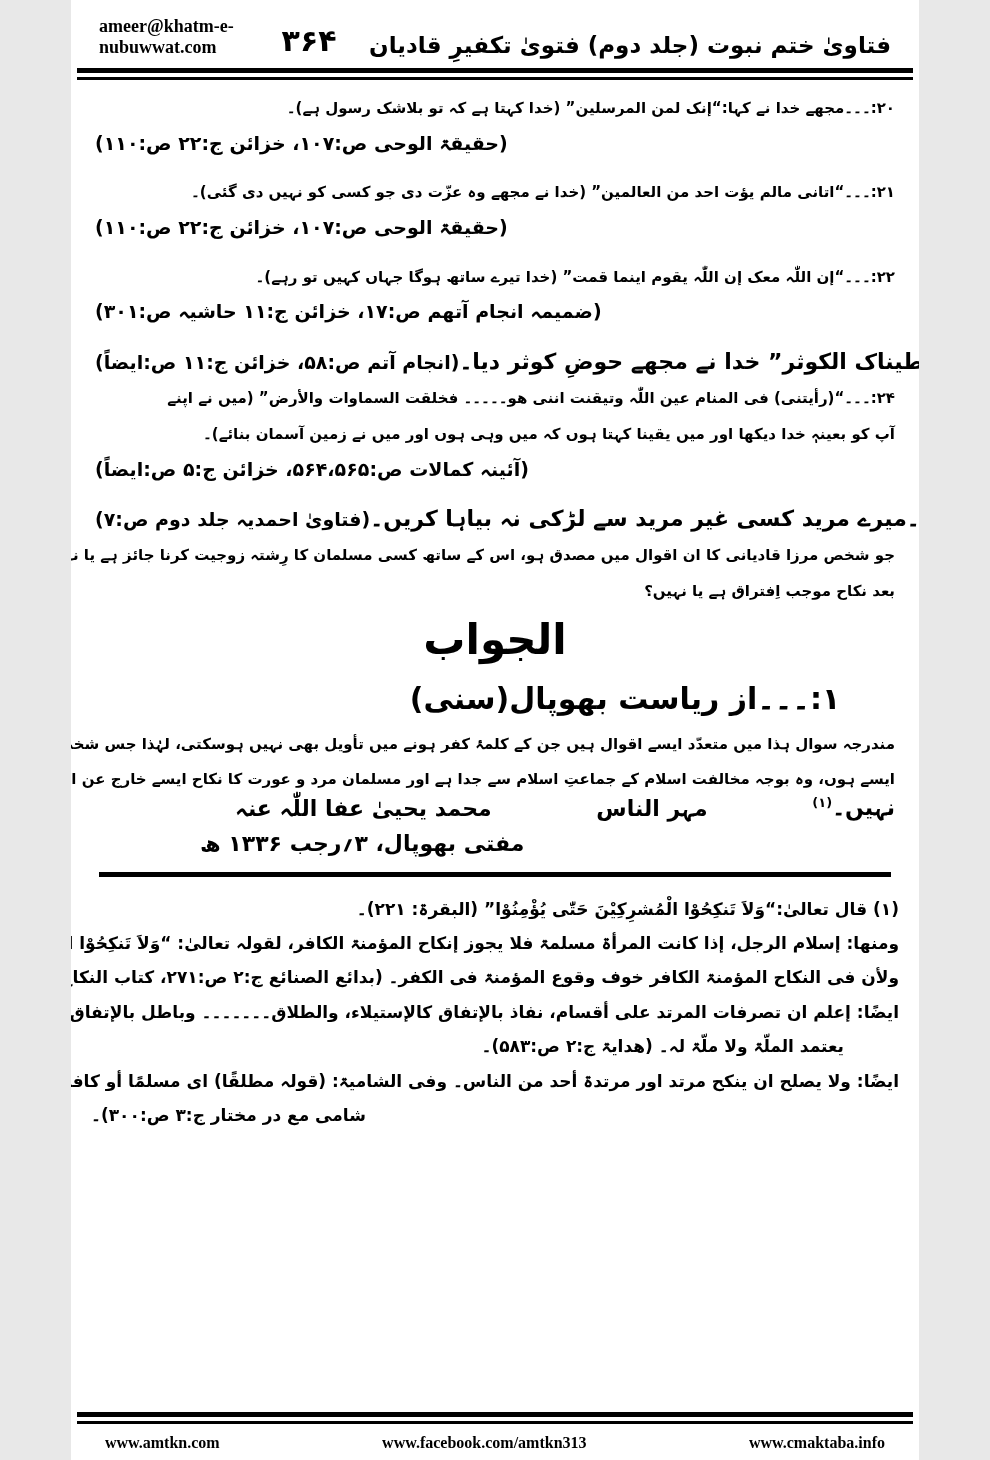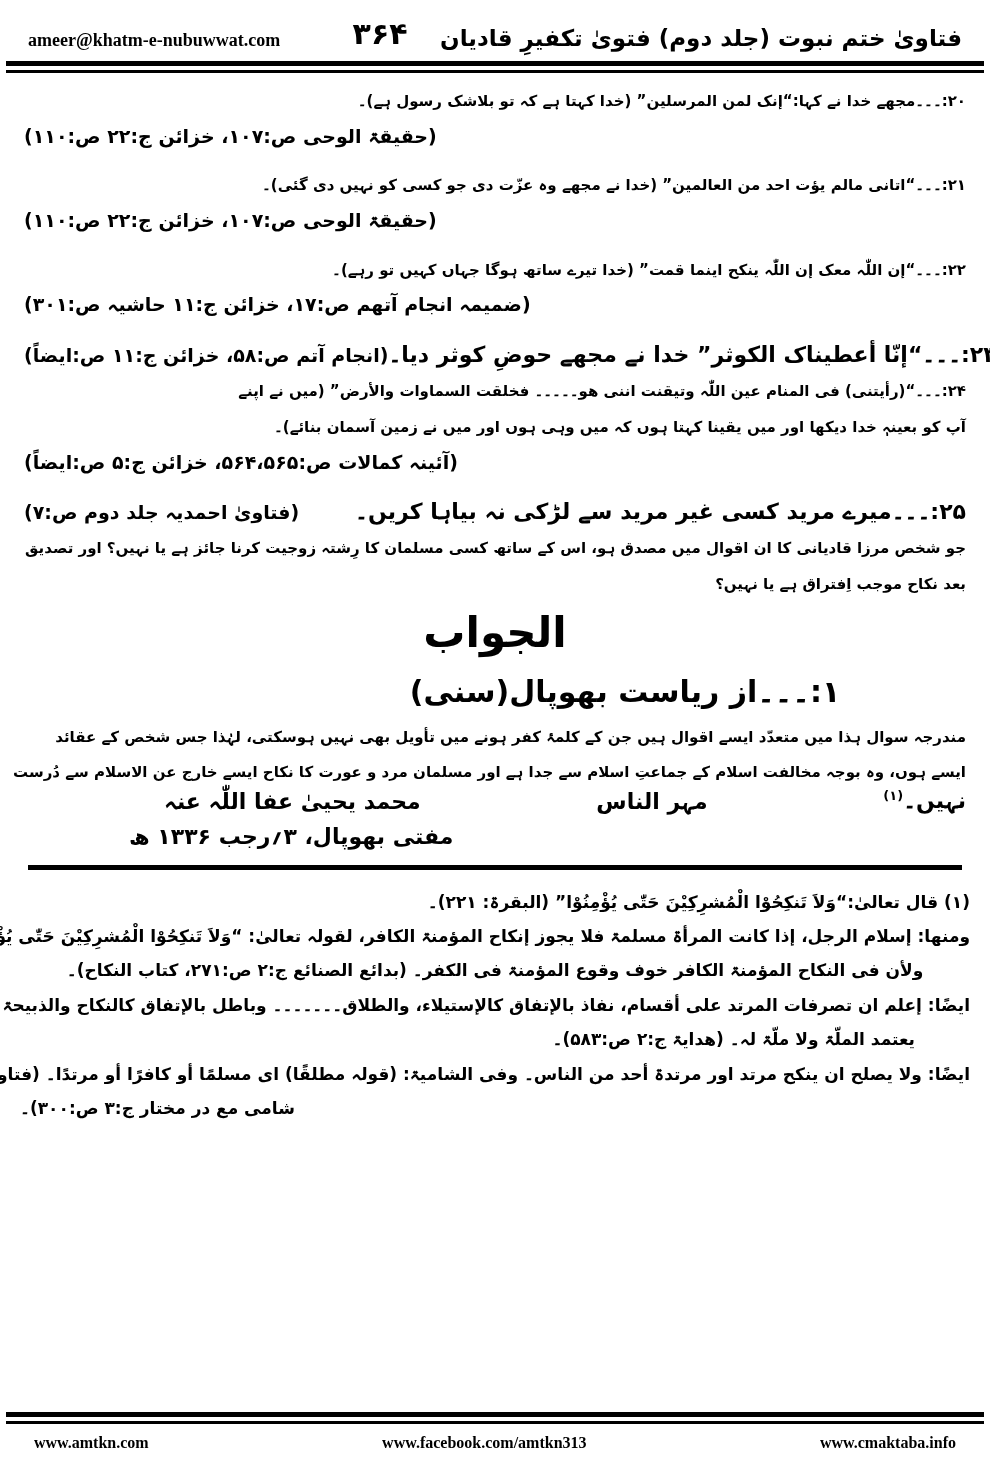--- a/index.html
+++ b/index.html
@@ -1,17 +1,17 @@
 <!DOCTYPE html>
 <html lang="ur"><head>
 <meta charset="utf-8">
 <style>
   html,body{margin:0;padding:0;background:#e8e8e8;}
   .page{
-    width:990px;height:1460px;background:#ffffff;color:#000;
+    width:848px;height:1460px;background:#ffffff;color:#000;
     position:relative;overflow:hidden;margin:0 auto;
     font-family:"DejaVu Sans",sans-serif;
   }
   
   .header{display:flex;align-items:flex-end;padding:16px 28px 4px 28px;}
   .header-left{flex:1;text-align:left;font-family:"Liberation Serif",serif;font-weight:bold;font-size:18px;}
   .header-center{width:120px;text-align:center;font-size:30px;font-weight:bold;}
   .header-right{flex:1;text-align:right;direction:rtl;font-size:23px;font-weight:bold;white-space:nowrap;}
   .double-rule{margin:6px 6px 0 6px;border-top:5px solid #000;border-bottom:3px solid #000;height:4px;}
   
@@ -56,21 +56,21 @@
   <div class="double-rule"></div>
 
   <div class="content">
 
     <div class="q">۲۰:۔۔۔مجھے خدا نے کہا:“إنک لمن المرسلین” (خدا کہتا ہے کہ تو بلاشک رسول ہے)۔</div>
     <div class="ref">(حقیقۃ الوحی ص:۱۰۷، خزائن ج:۲۲ ص:۱۱۰)</div>
 
     <div class="q spaced">۲۱:۔۔۔“اتانی مالم یؤت احد من العالمین” (خدا نے مجھے وہ عزّت دی جو کسی کو نہیں دی گئی)۔</div>
     <div class="ref">(حقیقۃ الوحی ص:۱۰۷، خزائن ج:۲۲ ص:۱۱۰)</div>
 
-    <div class="q spaced">۲۲:۔۔۔“إن اللّٰہ معک إن اللّٰہ ینکح اینما قمت” (خدا تیرے ساتھ ہوگا جہاں کہیں تو رہے)۔</div>
+    <div class="q spaced">۲۲:۔۔۔“إن اللّٰہ معک إن اللّٰہ یقوم اینما قمت” (خدا تیرے ساتھ ہوگا جہاں کہیں تو رہے)۔</div>
     <div class="ref">(ضمیمہ انجام آتھم ص:۱۷، خزائن ج:۱۱ حاشیہ ص:۳۰۱)</div>
 
     <div class="pair-row">
       <div class="ref-part">(انجام آتم ص:۵۸، خزائن ج:۱۱ ص:ایضاً)</div>
       <div class="q-part">۲۳:۔۔۔“إنّا أعطیناک الکوثر” خدا نے مجھے حوضِ کوثر دیا۔</div>
     </div>
 
     <div class="q tight">۲۴:۔۔۔“(رأیتنی) فی المنام عین اللّٰہ وتیقنت اننی ھو۔۔۔۔۔ فخلقت السماوات والأرض” (میں نے اپنے</div>
     <div class="q tight">آپ کو بعینہٖ خدا دیکھا اور میں یقینا کہتا ہوں کہ میں وہی ہوں اور میں نے زمین آسمان بنائے)۔</div>
     <div class="ref">(آئینہ کمالات ص:۵۶۴،۵۶۵، خزائن ج:۵ ص:ایضاً)</div>

